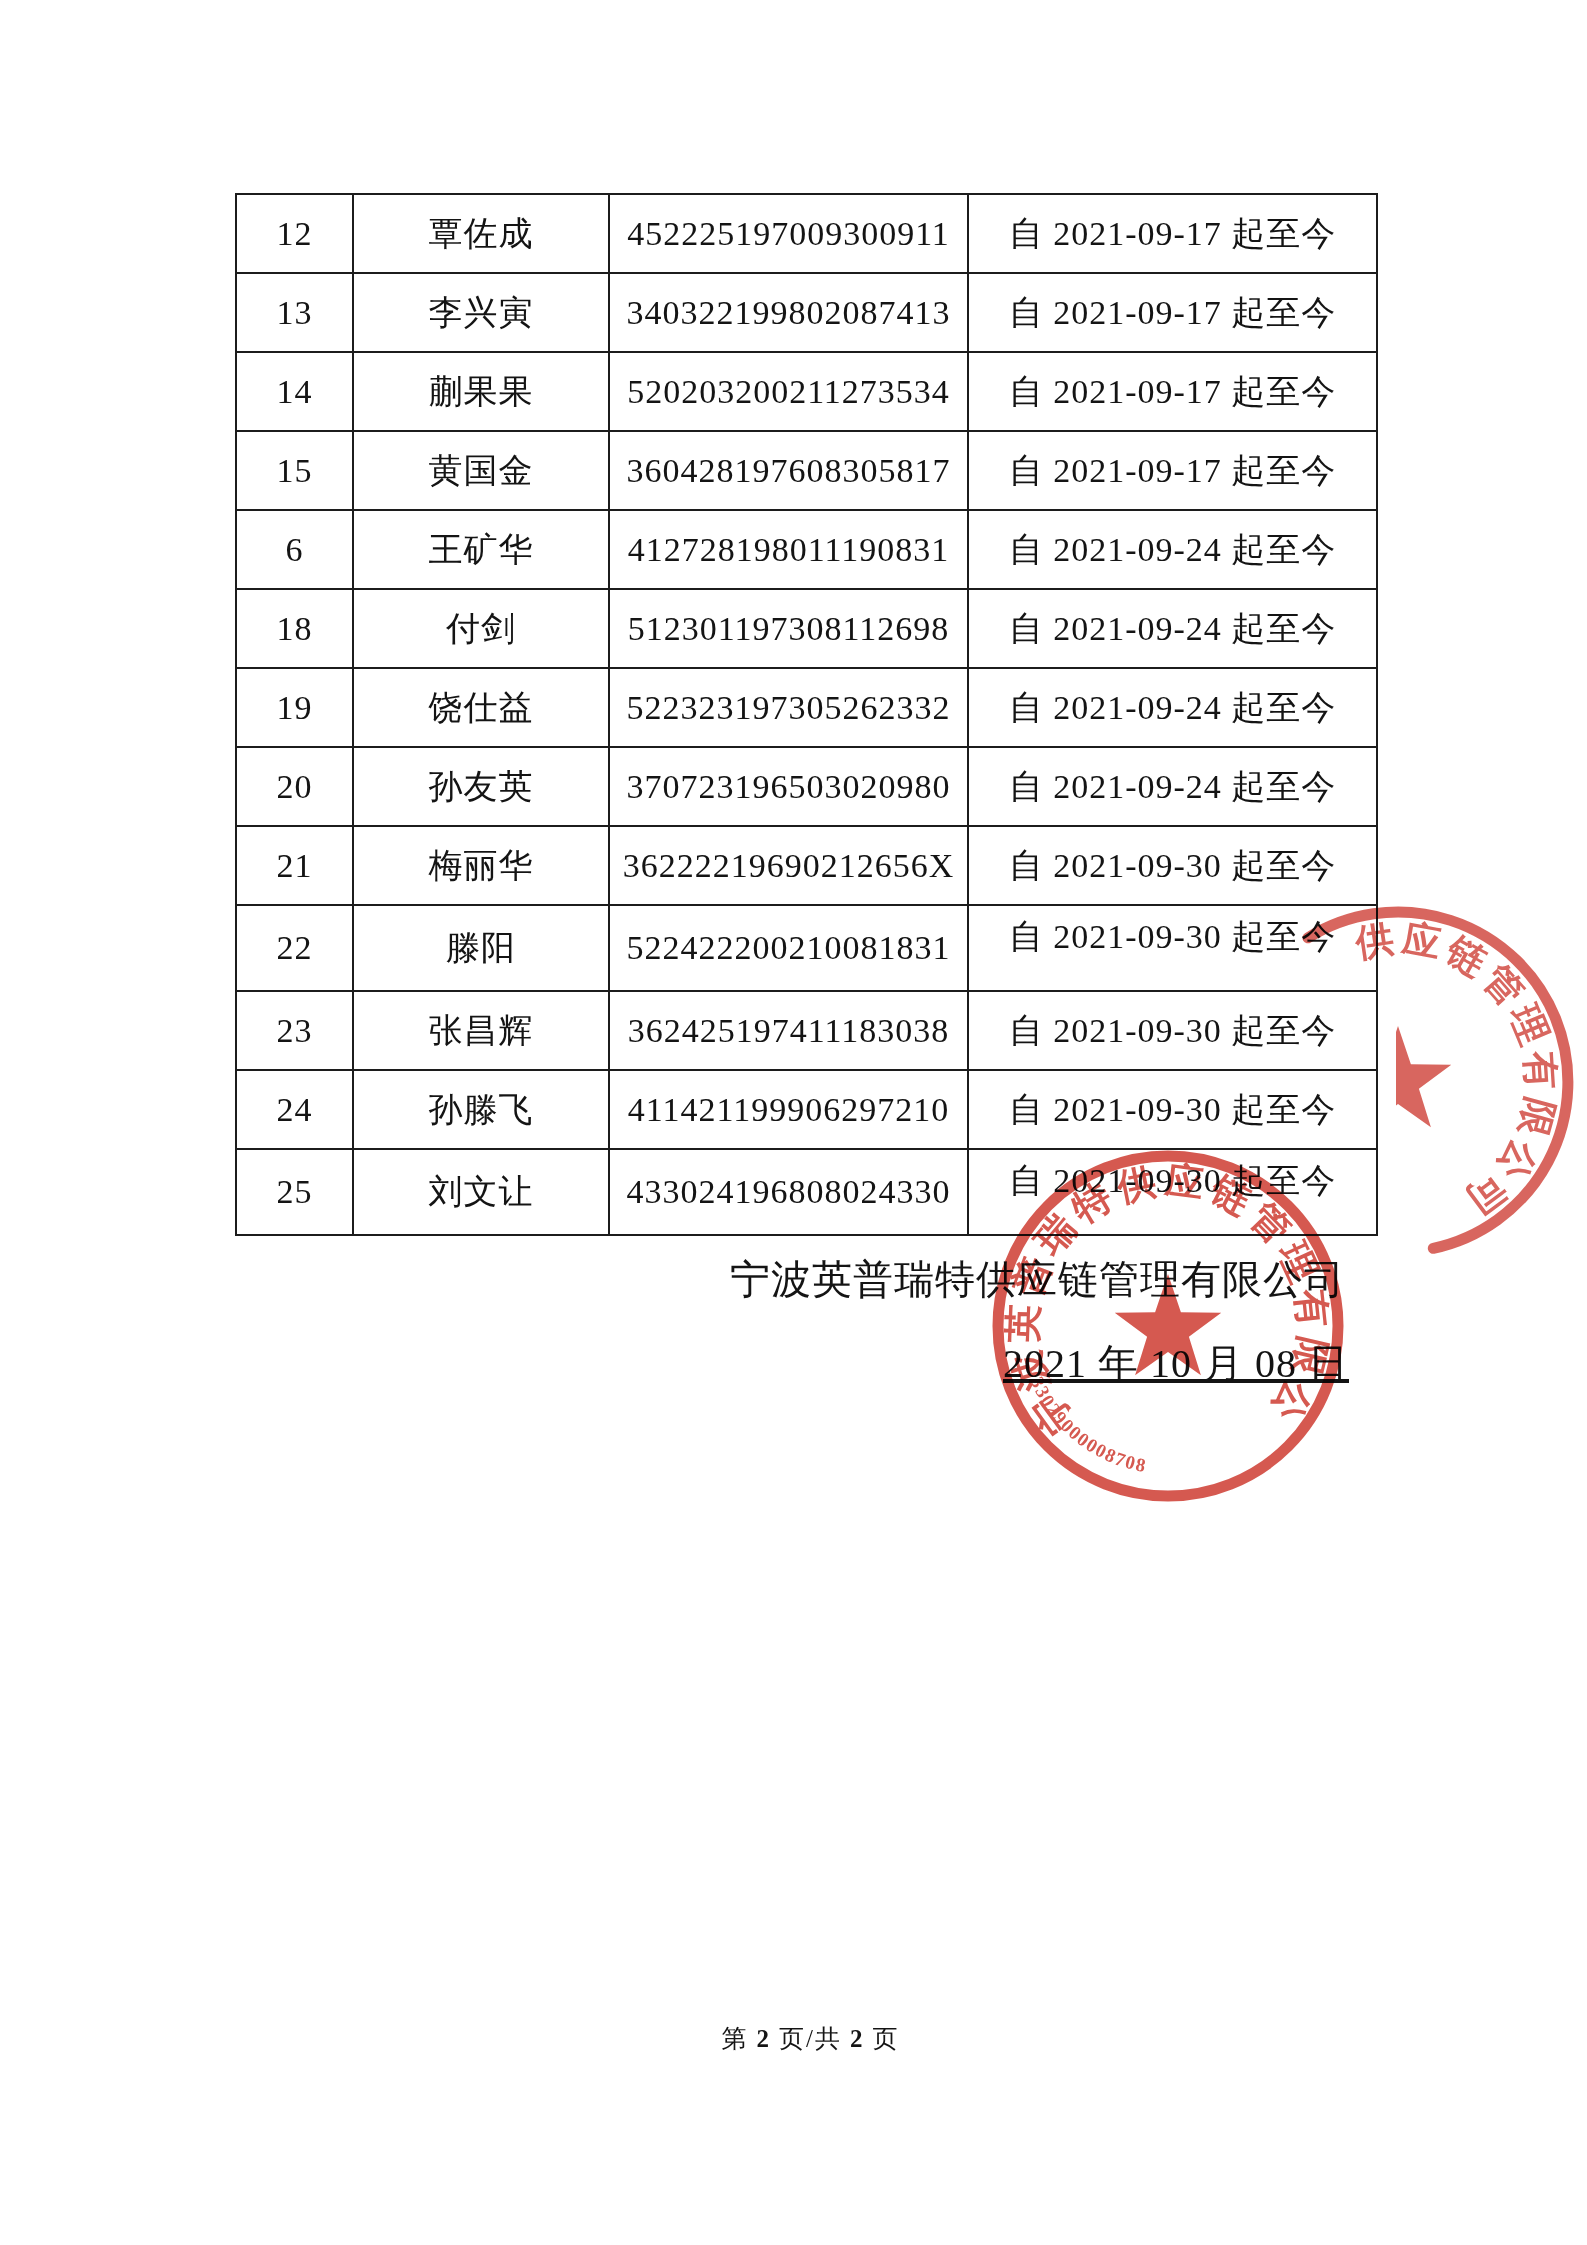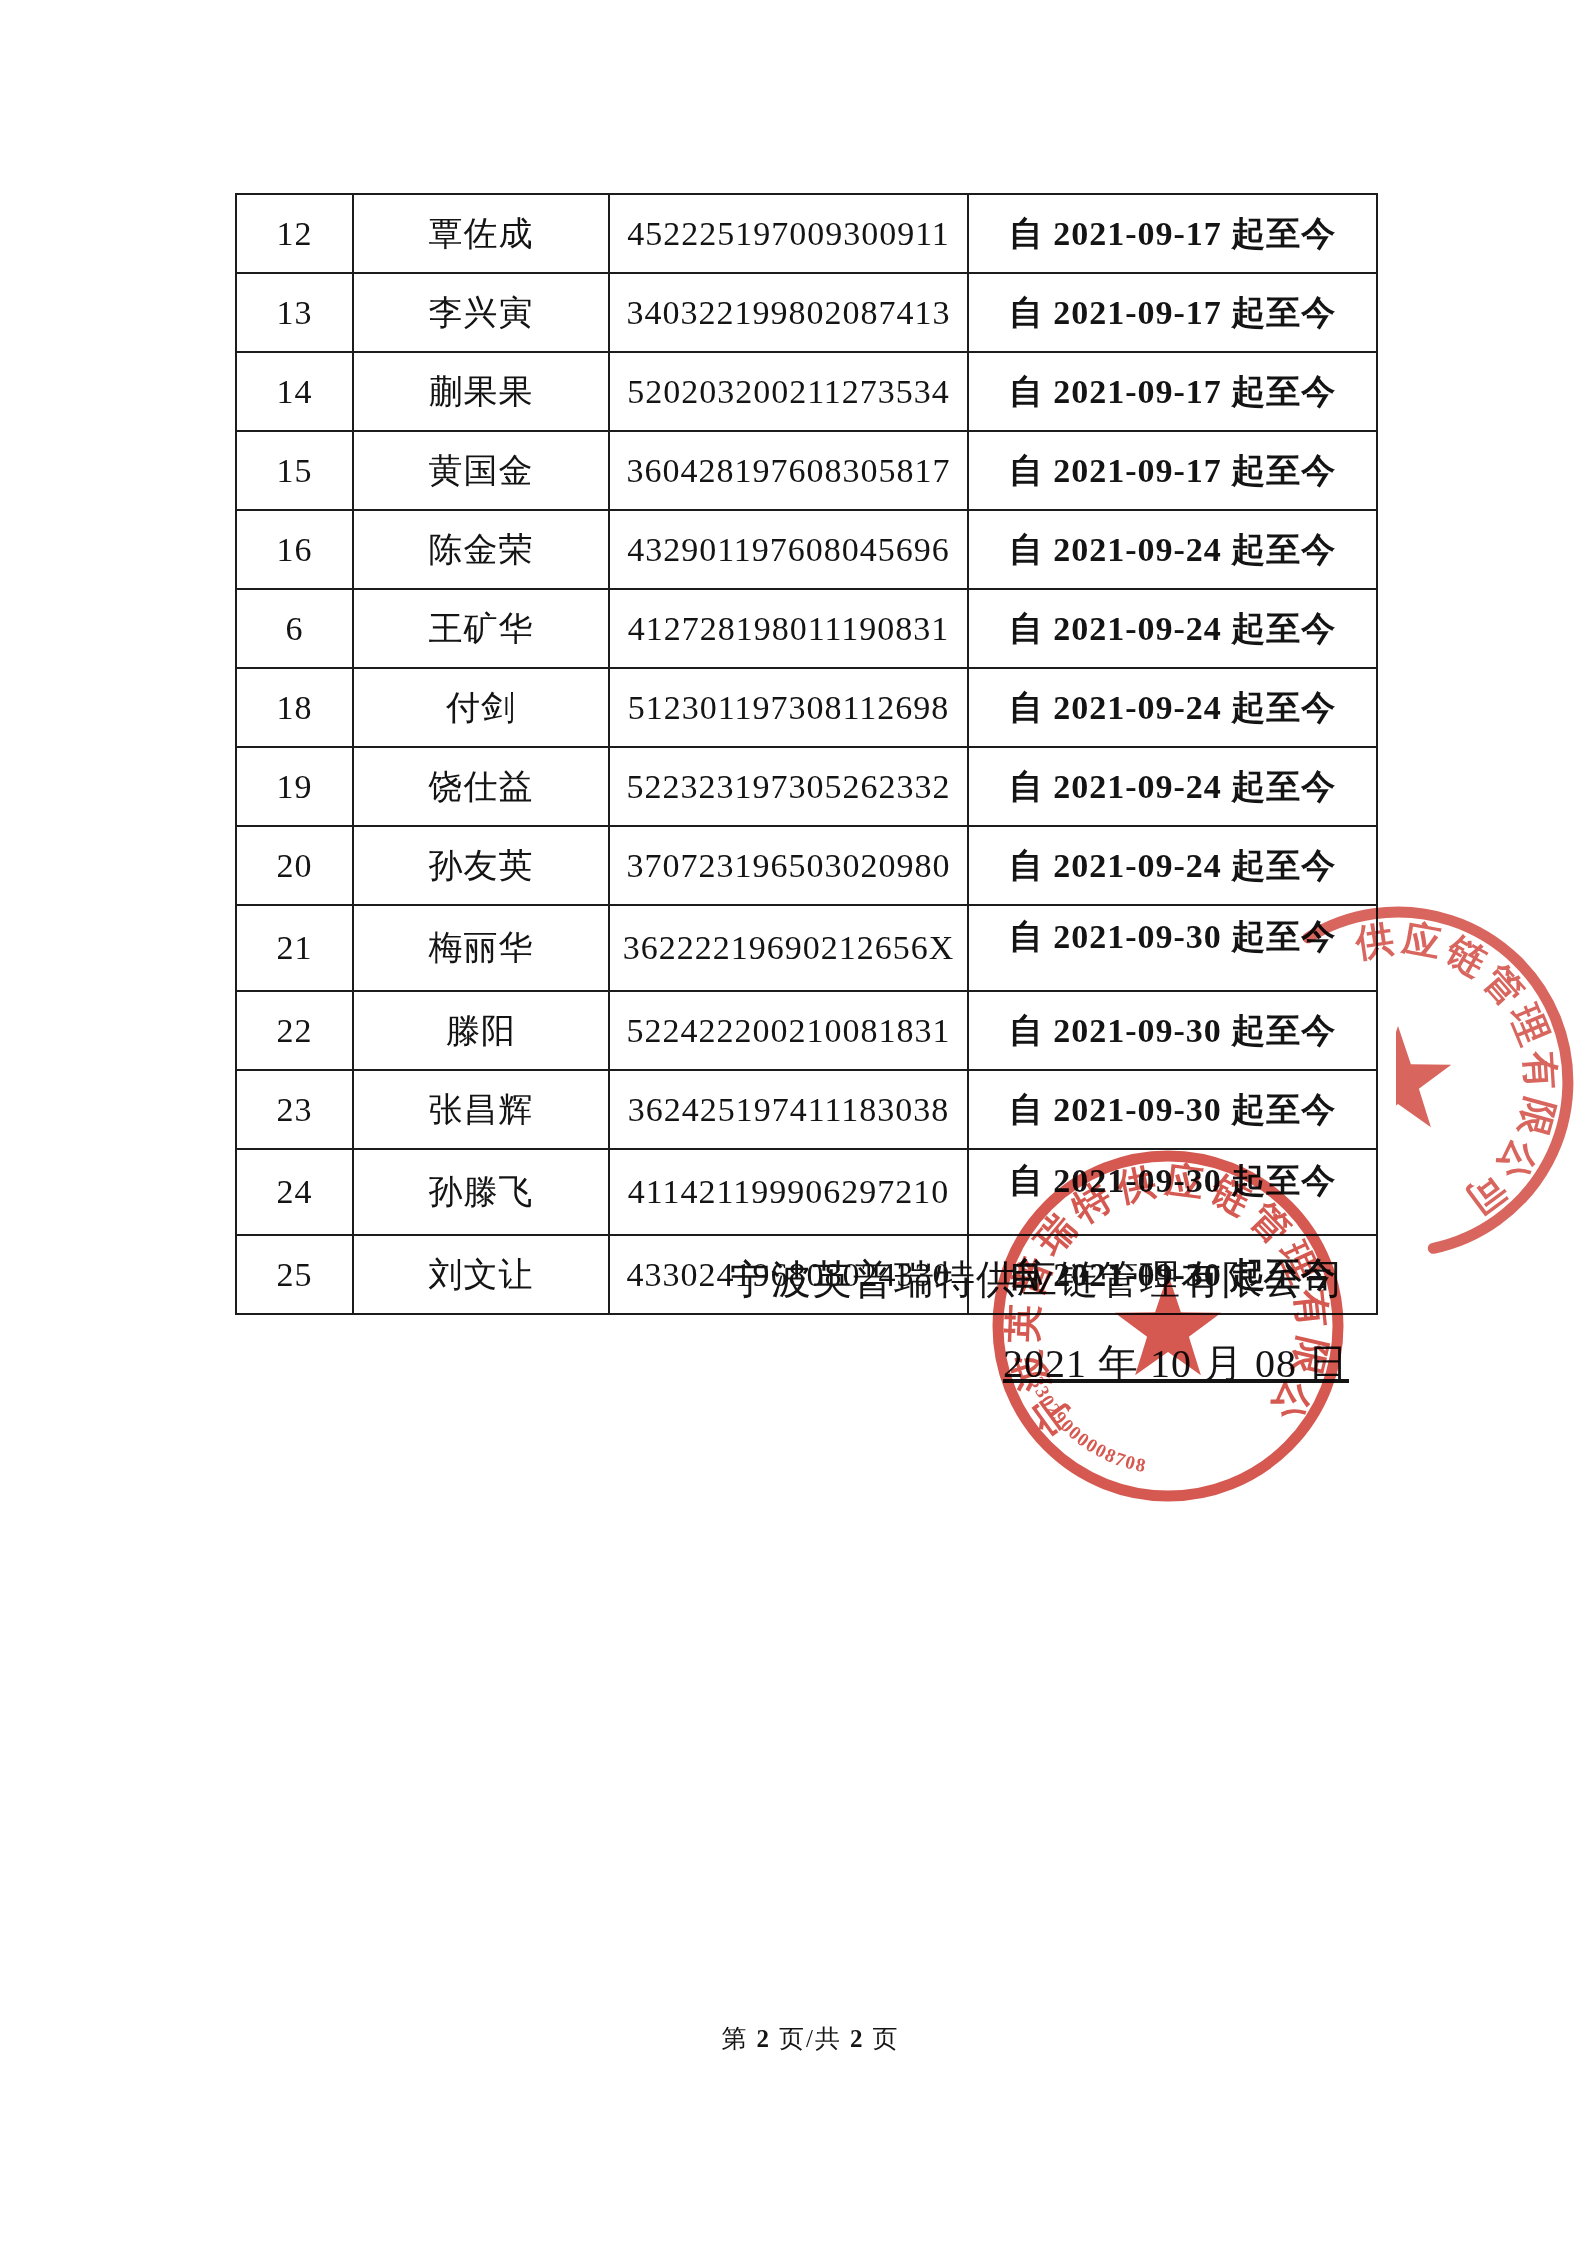--- a/index.html
+++ b/index.html
@@ -25,21 +25,21 @@
     height:75px;
     text-align:center;
     vertical-align:middle;
     font-size:34px;
     letter-spacing:1px;
     padding:1px;
   }
   td.cell-no{width:113px;}
   td.cell-name{width:252px;letter-spacing:2px;}
   td.cell-id{width:355px;font-size:34px;letter-spacing:0;margin-left:12px;}
-  td.cell-period{width:405px;font-size:33px;letter-spacing:0;font-weight:bold;}
+  td.cell-period{width:405px;font-size:33px;letter-spacing:0;}
   
   tbody tr:nth-child(10) td.cell-period,
   tbody tr:nth-child(13) td.cell-period{
     vertical-align:top;
     padding-top:8px;
   }
 
   
   .sig-company{
     position:absolute;
@@ -105,26 +105,20 @@
       <td class="cell-no">14</td>
       <td class="cell-name">蒯果果</td>
       <td class="cell-id">520203200211273534</td>
       <td class="cell-period">自 2021-09-17 起至今</td>
     </tr>
         <tr class="table-row">
       <td class="cell-no">15</td>
       <td class="cell-name">黄国金</td>
       <td class="cell-id">360428197608305817</td>
       <td class="cell-period">自 2021-09-17 起至今</td>
-    </tr>
-        <tr class="table-row">
-      <td class="cell-no">16</td>
-      <td class="cell-name">陈金荣</td>
-      <td class="cell-id">432901197608045696</td>
-      <td class="cell-period">自 2021-09-24 起至今</td>
     </tr>
         <tr class="table-row">
       <td class="cell-no">6</td>
       <td class="cell-name">王矿华</td>
       <td class="cell-id">412728198011190831</td>
       <td class="cell-period">自 2021-09-24 起至今</td>
     </tr>
         <tr class="table-row">
       <td class="cell-no">18</td>
       <td class="cell-name">付剑</td>

